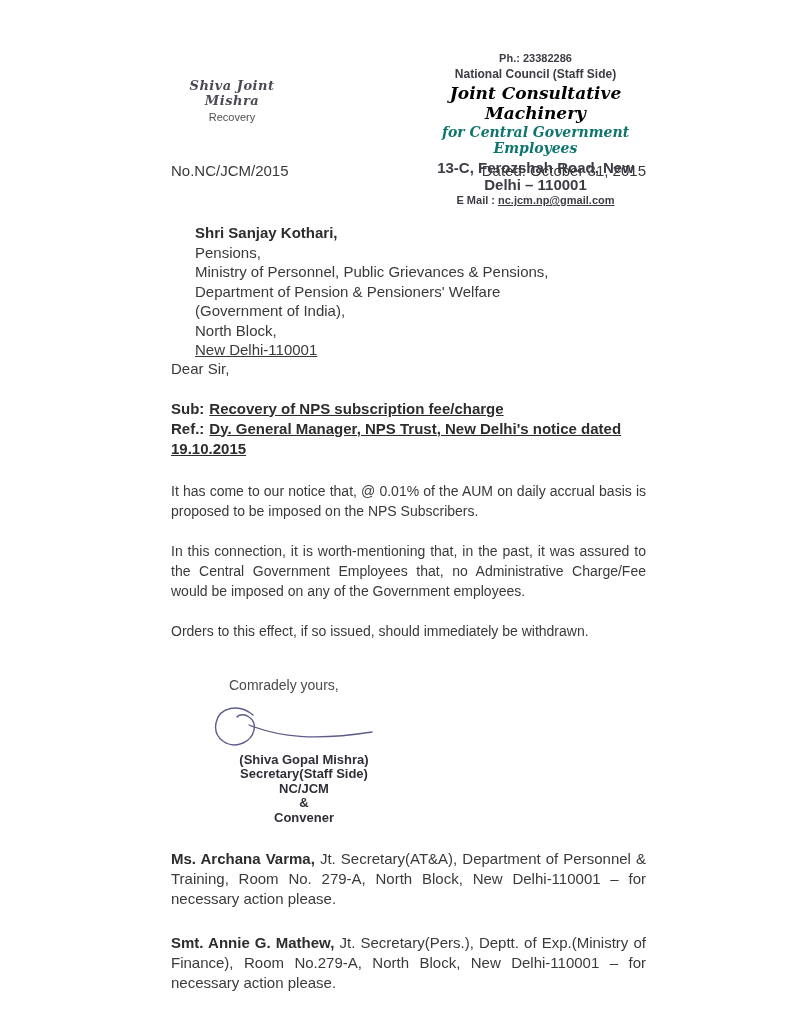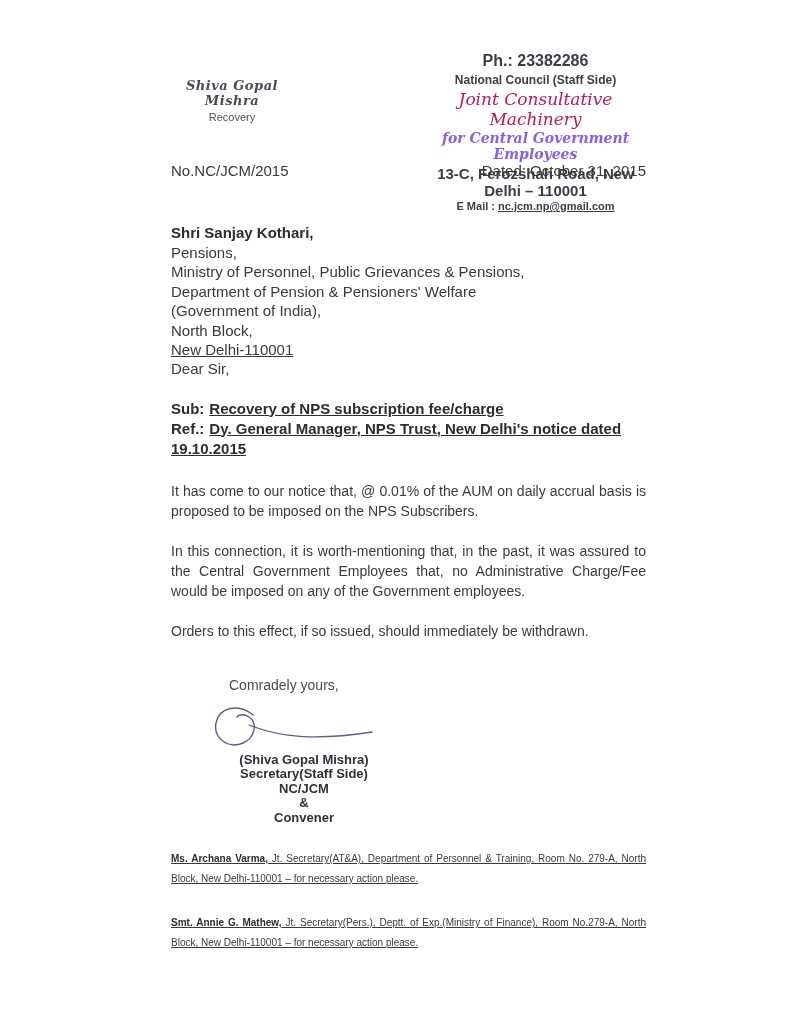--- a/index.html
+++ b/index.html
@@ -15,55 +15,55 @@
   
   .letterhead{position:absolute;top:0;left:0;width:100%;height:160px;}
   .lh-left{position:absolute;left:172px;top:78px;width:120px;text-align:center;}
   .script{
     font-family:"DejaVu Serif", serif;
     font-style:italic;
   }
   .lh-sign-name{font-size:13px;font-weight:bold;color:#4a4a55;letter-spacing:.5px;}
   .lh-sign-title{font-size:11px;margin-top:3px;color:#4f4f4f;}
   .lh-right{position:absolute;left:428px;top:52px;width:215px;text-align:center;color:#3c3c46;}
-  .lh-phone{font-size:16px;font-weight:bold;text-align:center;}
+  .lh-phone{font-size:11px;font-weight:bold;text-align:center;}
   .lh-org1{font-size:12px;font-weight:bold;margin-top:3px;}
-  .lh-org2{font-size:17px;font-weight:normal;margin-top:2px;color:#be185d;}
-  .lh-org3{font-size:14px;font-weight:bold;margin-top:1px;color:#8b5cf6;}
+  .lh-org2{font-size:17px;font-weight:bold;margin-top:2px;color:#000000;}
+  .lh-org3{font-size:14px;font-weight:bold;margin-top:1px;color:#0f766e;}
   .lh-addr{font-size:15px;font-weight:bold;margin-top:3px;}
   .lh-email{font-size:11px;font-weight:bold;margin-top:1px;}
   .lh-email .uline{text-decoration:underline;}
   
   .content{position:absolute;top:162px;left:8px;width:100%;padding:0 162px 0 163px;box-sizing:border-box;}
   .refline{display:flex;justify-content:space-between;font-size:15px;color:#3a3a3a;}
-  .recipient{margin-top:44px;font-size:15px;line-height:19.5px;}
+  .recipient{margin-top:44px;font-size:15px;line-height:19.5px;margin-left:24px;}
   .recipient .name{font-weight:bold;color:#2d2d2d;}
   .recipient .city{text-decoration:underline;}
   .salutation{font-size:15px;}
   .subject-block{margin-top:22px;font-size:15px;font-weight:bold;color:#2d2d2d;line-height:20px;}
   .subject-block .uline{text-decoration:underline;text-align:right;}
   .subject-block .lbl{margin-right:5px;}
   .para{margin-top:20px;font-size:14px;line-height:20px;text-align:justify;}
   .para:first-of-type{margin-top:22px;}
   .closing{margin-top:36px;margin-left:38px;width:210px;}
   .valediction{font-size:14px;color:#4a4a4a;margin-left:20px;}
   .sig-svg{display:block;margin:8px 0 0 0;}
   .sig-block{text-align:center;font-size:13px;font-weight:bold;color:#2f2f38;line-height:14.5px;width:190px;}
   
-  .cc{margin-top:24px;font-size:10px;line-height:20px;text-align:justify;text-decoration:underline;}
+  .cc{margin-top:24px;font-size:15px;line-height:20px;text-align:justify;}
   .cc b{color:#2d2d2d;}
 </style>
 </head>
 <body>
 
 <div class="page">
 
   <div class="letterhead">
     <div class="lh-left">
-      <div class="lh-sign-name script">Shiva Gopal Mishra</div>
+      <div class="lh-sign-name script">Shiva Joint Mishra</div>
       <div class="lh-sign-title">Recovery</div>
     </div>
     <div class="lh-right">
       <div class="lh-phone">Ph.: 23382286</div>
       <div class="lh-org1">National Council (Staff Side)</div>
       <div class="lh-org2 script">Joint Consultative Machinery</div>
       <div class="lh-org3 script">for Central Government Employees</div>
       <div class="lh-addr">13-C, Ferozshah Road, New Delhi – 110001</div>
       <div class="lh-email"><span>E Mail : </span><span class="uline">nc.jcm.np@gmail.com</span></div>
     </div>

